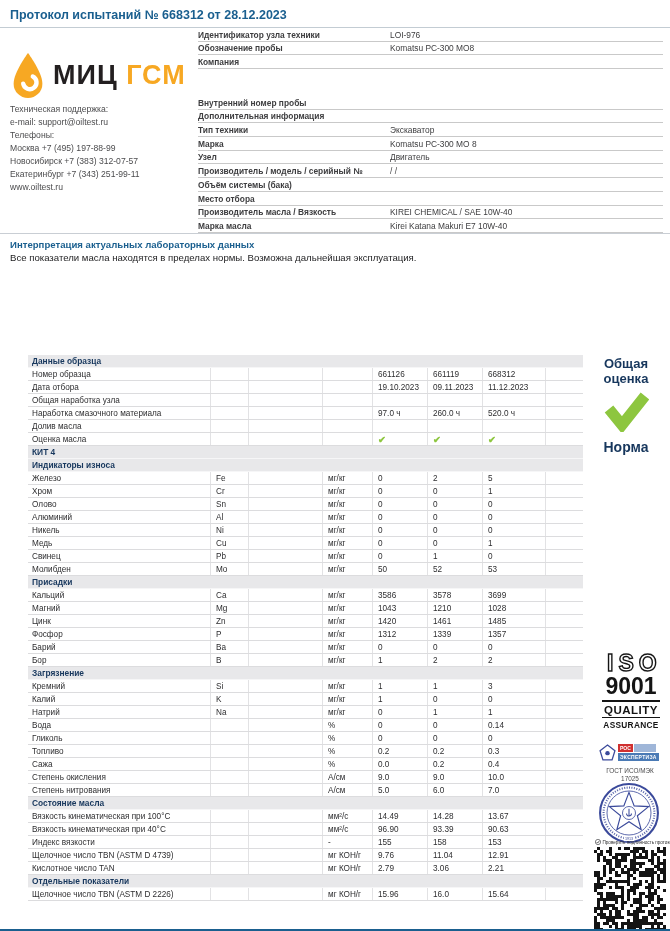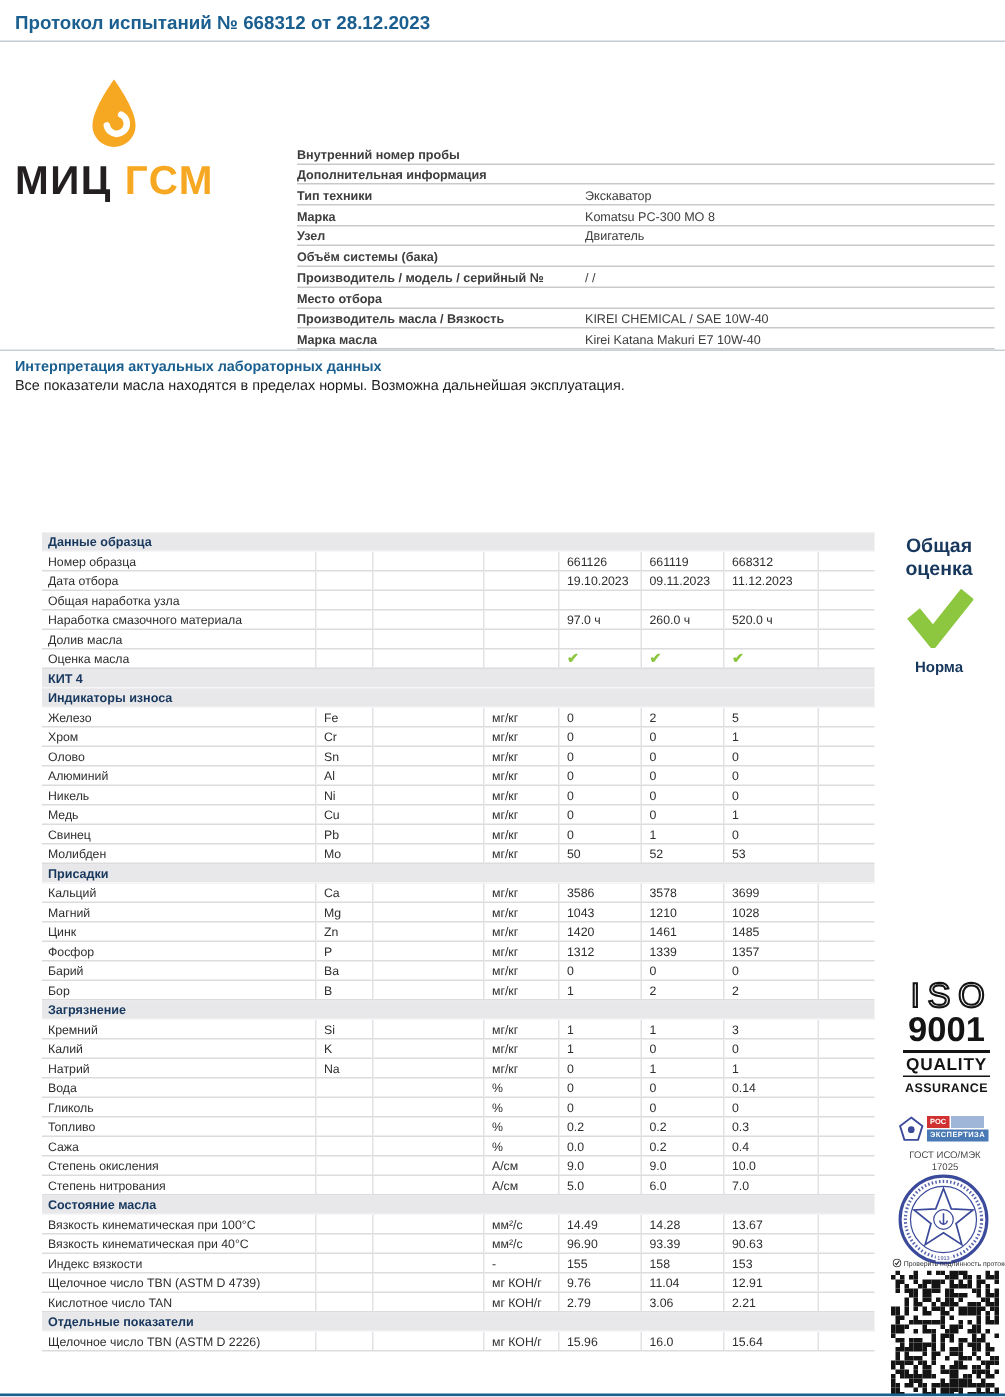--- a/index.html
+++ b/index.html
@@ -2,21 +2,21 @@
 <html><head>
 <meta charset="utf-8">
 <style>
   html,body{margin:0;padding:0;background:#fff;}
   .page{position:relative;width:670px;height:931px;background:#fff;overflow:hidden;
         font-family:"Liberation Sans",sans-serif;color:#2e2e30;padding-left:16px;}
   
   .title{position:absolute;left:10px;top:8px;font-size:12.5px;font-weight:700;color:#1a5f8f;}
   .hr-top{position:absolute;left:0;right:0;top:27px;border-top:1px solid #c3ccd3;}
   
-  .logo{position:absolute;left:10px;top:52px;display:flex;align-items:center;gap:7px;flex-direction:column;}
+  .logo{position:absolute;left:10px;top:52px;display:flex;align-items:center;gap:7px;}
   .brand{font-size:27px;font-weight:700;letter-spacing:1px;}
   .brand .b1{color:#231f20;}
   .brand .b2{color:#f7a823;}
   
   .contacts{position:absolute;left:10px;top:103px;font-size:8.6px;line-height:13px;color:#4c4c4e;}
   
   .info-top{position:absolute;left:198px;top:28px;width:465px;}
   .info-main{position:absolute;left:198px;top:96px;width:465px;}
   .info-row{display:flex;height:11.7px;border-bottom:1px solid #c9c9c9;font-size:8.4px;align-items:flex-end;padding-bottom:1px;}
   .info-label{width:192px;font-weight:700;color:#3d3d3f;white-space:nowrap;}
@@ -35,25 +35,25 @@
   .c-sym{width:38px;}
   .c-b1{width:74px;}
   .c-unit{width:50px;}
   .c-val{width:55px;}
   .c-val3{width:63px;}
   .c-b2{flex:1;}
   .chk{color:#8dc63f;font-weight:700;font-size:9.5px;}
   
   .overall{position:absolute;left:586px;top:356px;width:80px;text-align:center;color:#17375d;}
   .overall .lbl{font-size:13px;font-weight:700;}
-  .overall .status{font-size:10px;font-weight:700;margin-top:3px;}
+  .overall .status{font-size:14px;font-weight:700;margin-top:3px;}
   .bigcheck{margin-top:6px;}
   
   .iso{position:absolute;left:602px;top:652px;width:58px;text-align:center;color:#141414;}
-  .iso-word{font-size:23px;font-weight:400;letter-spacing:5px;line-height:1;padding-left:5px;}
+  .iso-word{font-size:23px;font-weight:700;letter-spacing:5px;line-height:1;padding-left:5px;}
   @supports (-webkit-text-stroke:1px black){
     .iso-word{color:#fff;-webkit-text-stroke:1.4px #141414;}
   }
   .iso-num{font-size:23px;font-weight:800;line-height:1;border-bottom:2.5px solid #141414;padding-bottom:2px;}
   .iso-q{font-size:11.5px;font-weight:700;letter-spacing:0.5px;border-bottom:1.5px solid #141414;padding:2px 0 1px;}
   .iso-a{font-size:8.3px;font-weight:700;letter-spacing:0.3px;padding-top:1.5px;}
   
   .badge{position:absolute;left:599px;top:744px;display:flex;align-items:center;gap:2px;}
   .chips{display:flex;flex-direction:column;gap:1px;}
   .chip-row{display:flex;gap:1px;}
@@ -81,21 +81,44 @@
     <svg width="36" height="46" viewBox="0 0 36 48">
       <path d="M18 1 C18 1 3 21 3 33 a15 15 0 0 0 30 0 C33 21 18 1 18 1 Z" fill="#f7a823"></path>
       <path d="M13 33 a7 7 0 1 0 10 -7.5" stroke="#fff" stroke-width="4.6" fill="none" stroke-linecap="round"></path>
     </svg>
     <div class="brand">
       <span class="b1">МИЦ</span>
       <span class="b2">ГСМ</span>
     </div>
   </div>
 
-
+  <div class="contacts">
+    <div>Техническая поддержка:</div>
+    <div>e-mail: support@oiltest.ru</div>
+    <div>Телефоны:</div>
+    <div>Москва +7 (495) 197-88-99</div>
+    <div>Новосибирск +7 (383) 312-07-57</div>
+    <div>Екатеринбург +7 (343) 251-99-11</div>
+    <div>www.oiltest.ru</div>
+  </div>
+
+  <div class="info-top">
+      <div class="info-row">
+        <div class="info-label">Идентификатор узла техники</div>
+        <div class="info-value">LOI-976</div>
+      </div>
+      <div class="info-row">
+        <div class="info-label">Обозначение пробы</div>
+        <div class="info-value">Komatsu PC-300 MO8</div>
+      </div>
+      <div class="info-row">
+        <div class="info-label">Компания</div>
+        <div class="info-value"></div>
+      </div>
+    </div>
   <div class="info-main">
       <div class="info-row">
         <div class="info-label">Внутренний номер пробы</div>
         <div class="info-value"></div>
       </div>
       <div class="info-row">
         <div class="info-label">Дополнительная информация</div>
         <div class="info-value"></div>
       </div>
       <div class="info-row">
@@ -104,26 +127,26 @@
       </div>
       <div class="info-row">
         <div class="info-label">Марка</div>
         <div class="info-value">Komatsu PC-300 MO 8</div>
       </div>
       <div class="info-row">
         <div class="info-label">Узел</div>
         <div class="info-value">Двигатель</div>
       </div>
       <div class="info-row">
+        <div class="info-label">Производитель / модель / серийный №</div>
+        <div class="info-value">/ /</div>
+      </div>
+      <div class="info-row">
         <div class="info-label">Объём системы (бака)</div>
         <div class="info-value"></div>
-      </div>
-      <div class="info-row">
-        <div class="info-label">Производитель / модель / серийный №</div>
-        <div class="info-value">/ /</div>
       </div>
       <div class="info-row">
         <div class="info-label">Место отбора</div>
         <div class="info-value"></div>
       </div>
       <div class="info-row">
         <div class="info-label">Производитель масла / Вязкость</div>
         <div class="info-value">KIREI CHEMICAL / SAE 10W-40</div>
       </div>
       <div class="info-row">

